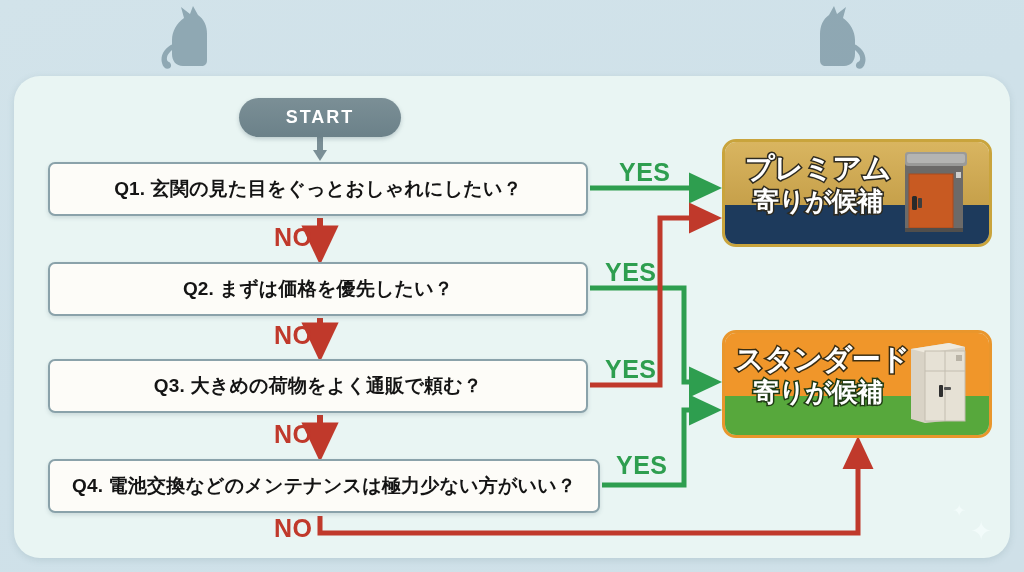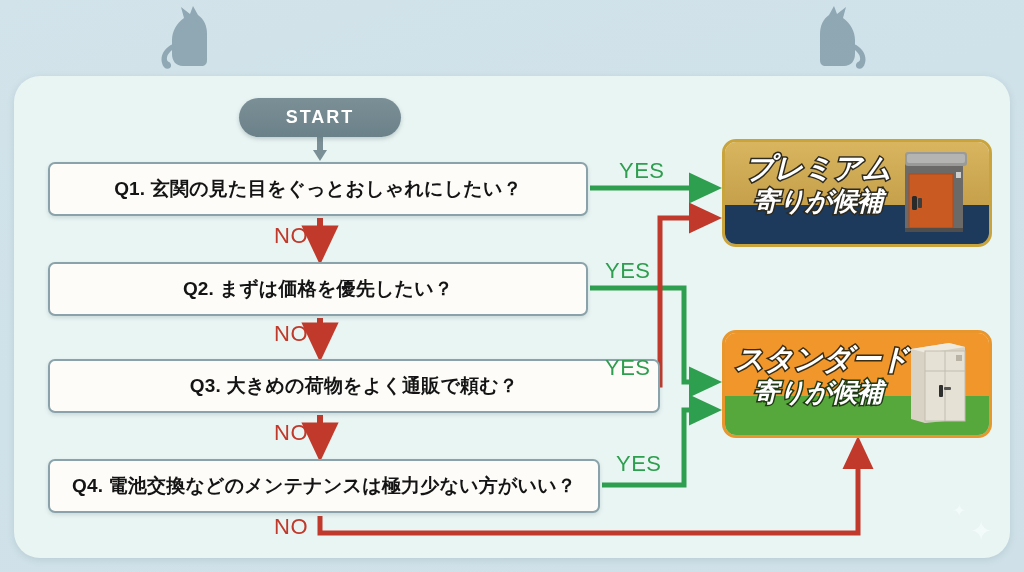--- a/index.html
+++ b/index.html
@@ -97,28 +97,28 @@
   }
   .qbox span {
     font-size: 19px;
     font-weight: bold;
     color: #141414;
     white-space: nowrap;
     letter-spacing: .2px;
   }
   #q1 { left: 48px; top: 162px; width: 540px; height: 54px; }
   #q2 { left: 48px; top: 262px; width: 540px; height: 54px; }
-  #q3 { left: 48px; top: 359px; width: 612px; height: 54px; }
+  #q3 { left: 48px; top: 359px; width: 540px; height: 54px; }
   #q4 { left: 48px; top: 459px; width: 552px; height: 54px; }
 
   
   .edge-label {
     position: absolute;
-    font-size: 22px;
-    font-weight: normal;
+    font-size: 25px;
+    font-weight: bold;
     letter-spacing: .5px;
   }
   .edge-label.yes { color: #2e9e4f; }
   .edge-label.no  { color: #c0392b; margin-left: 8px; }
   #yes1 { left: 619px; top: 158px; }
   #yes2 { left: 605px; top: 258px; }
   #yes3 { left: 605px; top: 355px; }
   #yes4 { left: 616px; top: 451px; }
   #no1  { left: 266px; top: 223px; }
   #no2  { left: 266px; top: 321px; }
@@ -149,21 +149,20 @@
   #card-premium .bg-bottom { bottom: 0; height: 38%; background: #1d3a5c; }
   #card-standard .bg-top    { top: 0;    height: 62%; background: #f0962a; }
   #card-standard .bg-bottom { bottom: 0; height: 38%; background: #57a83c; }
 
   .card-text {
     position: absolute;
     left: 10px; top: 8px;
     width: 166px;
     text-align: center;
     z-index: 4;
-    font-style: italic;
   }
   .card-title {
     font-size: 29px;
     font-weight: bold;
     color: #ffffff;
     line-height: 36px;
     white-space: nowrap;
     letter-spacing: -0.5px;
     -webkit-text-stroke: 3px #2d2a20;
     paint-order: stroke fill;

